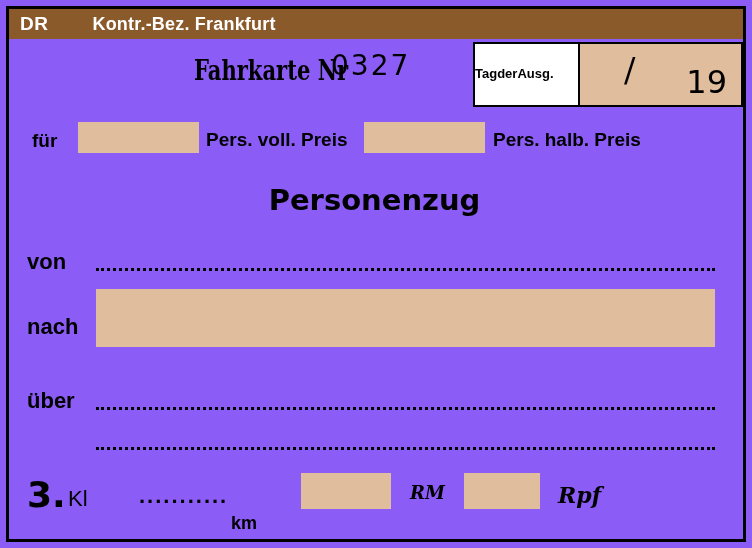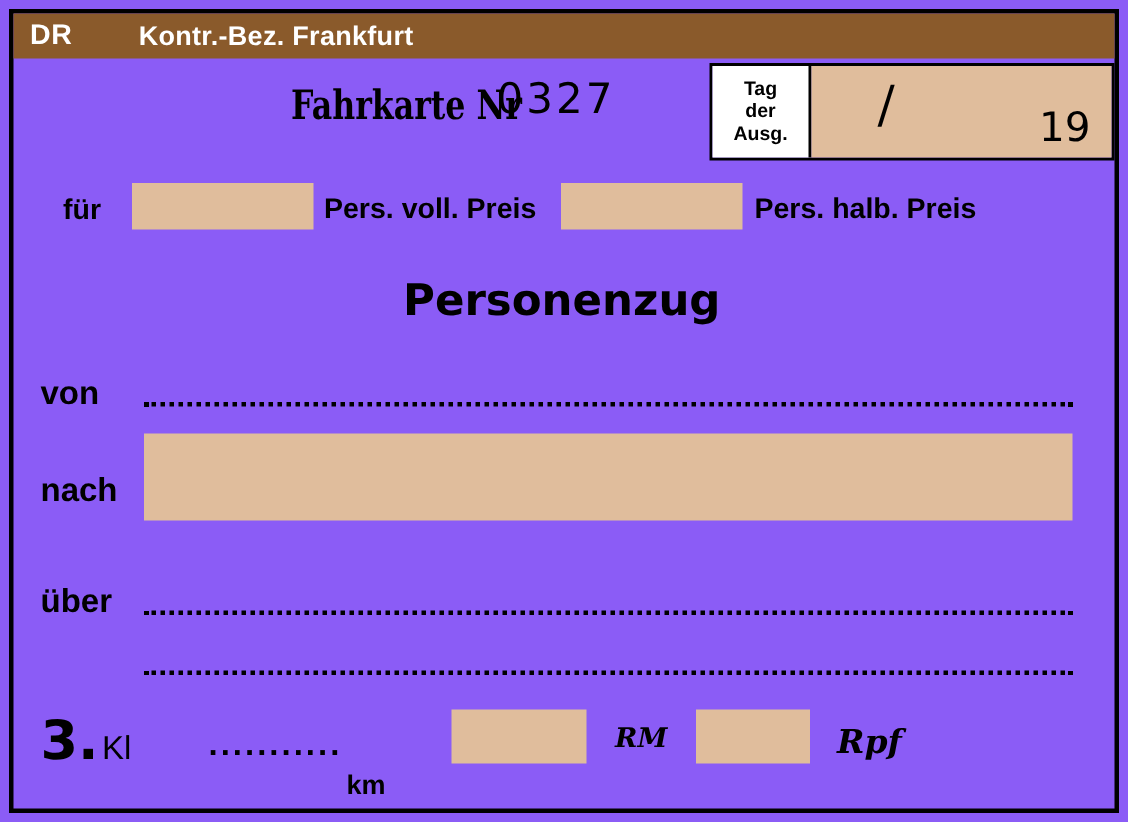--- a/index.html
+++ b/index.html
@@ -89,27 +89,27 @@
     position: absolute;
     left: 464px;
     top: 3px;
     width: 270px;
     height: 65px;
     border: 2px solid #000000;
     box-sizing: border-box;
     display: flex;
   }
   .tag-label {
-    width: 66px;
+    width: 105px;
     border-right: 2px solid #000000;
     box-sizing: border-box;
     display: flex;
-    flex-direction: column;
+    flex-direction: row;
     align-items: center;
-    justify-content: center;
+    justify-content: flex-start;
     font-size: 13px;
     font-weight: bold;
     line-height: 1.15;
     background: #ffffff;
   }
   .tag-fill {
     flex: 1;
     background: #e0bd9c;
     position: relative;
   }
@@ -118,28 +118,28 @@
     left: 44px;
     top: 6px;
     font-size: 34px;
     font-family: "DejaVu Serif", serif;
     color: #000000;
   }
   .tag-year {
     position: absolute;
     right: 14px;
     bottom: 4px;
-    font-size: 27px;
+    font-size: 32px;
     font-family: "DejaVu Sans", sans-serif;
   }
 
   
   .fuer-row {
     position: absolute;
-    left: 20px;
+    left: 10px;
     top: 122px;
     width: 584px;
     height: 36px;
   }
   .fuer-label {
     position: absolute;
     left: 22px;
     top: 8px;
     font-size: 19px;
     font-weight: bold;

